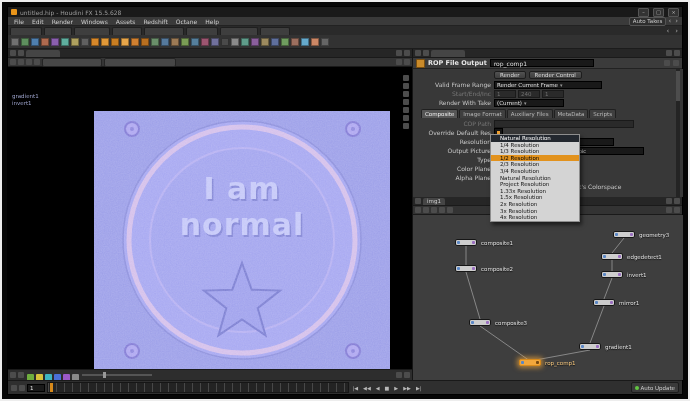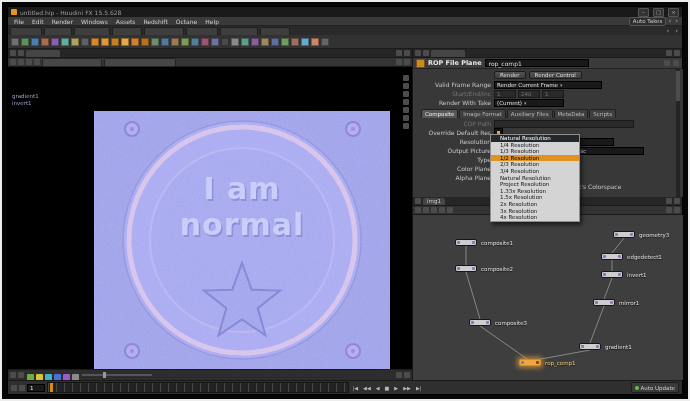--- a/index.html
+++ b/index.html
@@ -256,21 +256,21 @@
   <div class="hrow rp-tabs">
     <span class="ticon"></span>
     <span class="ticon"></span>
     <span class="ptab-chip"></span>
     <span class="sp"></span>
     <span class="ticon"></span>
     <span class="ticon"></span>
   </div>
   <div class="hrow p-header">
     <span class="nicon"></span>
-    <span class="ntype">ROP File Plane</span>
+    <span class="ntype">ROP File Output</span>
     <span class="nname">rop_comp1</span>
     <span class="sp"></span>
     <span class="ticon"></span>
     <span class="ticon"></span>
   </div>
 
   <div class="p-rows">
     <div class="prow" style="top:1px">
       <span class="plabel"></span>
       <span class="btn">Render</span>

